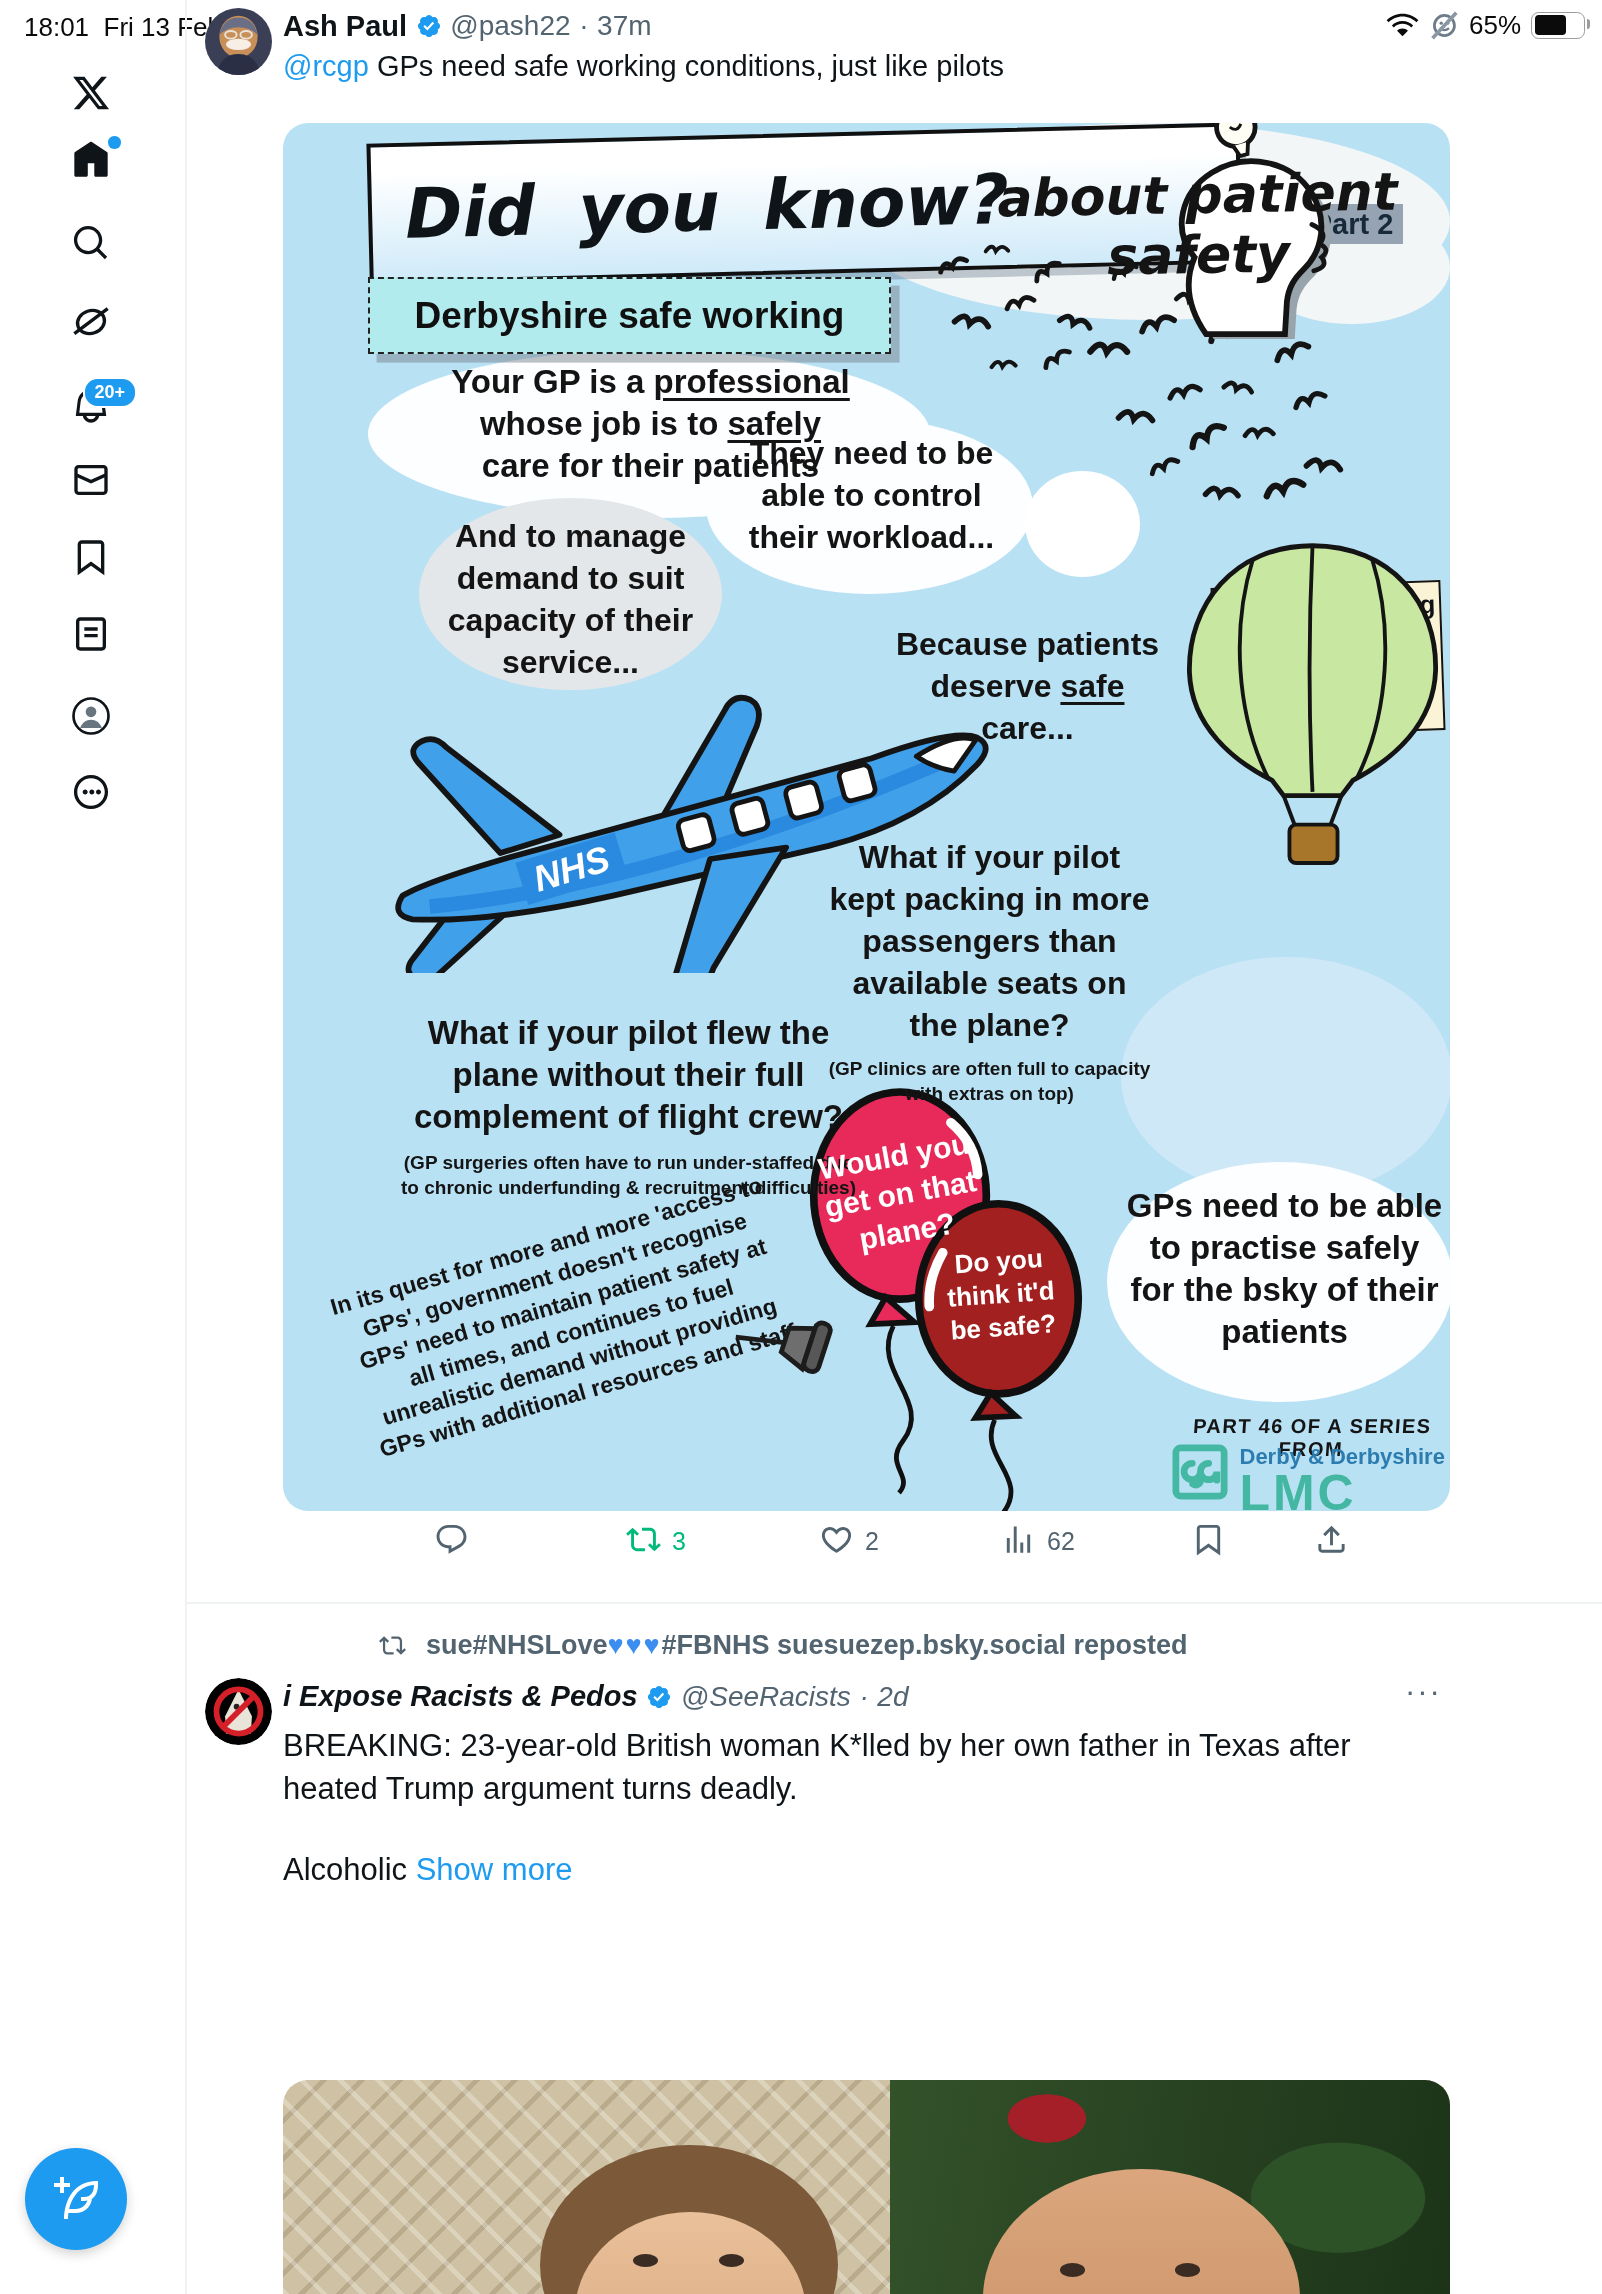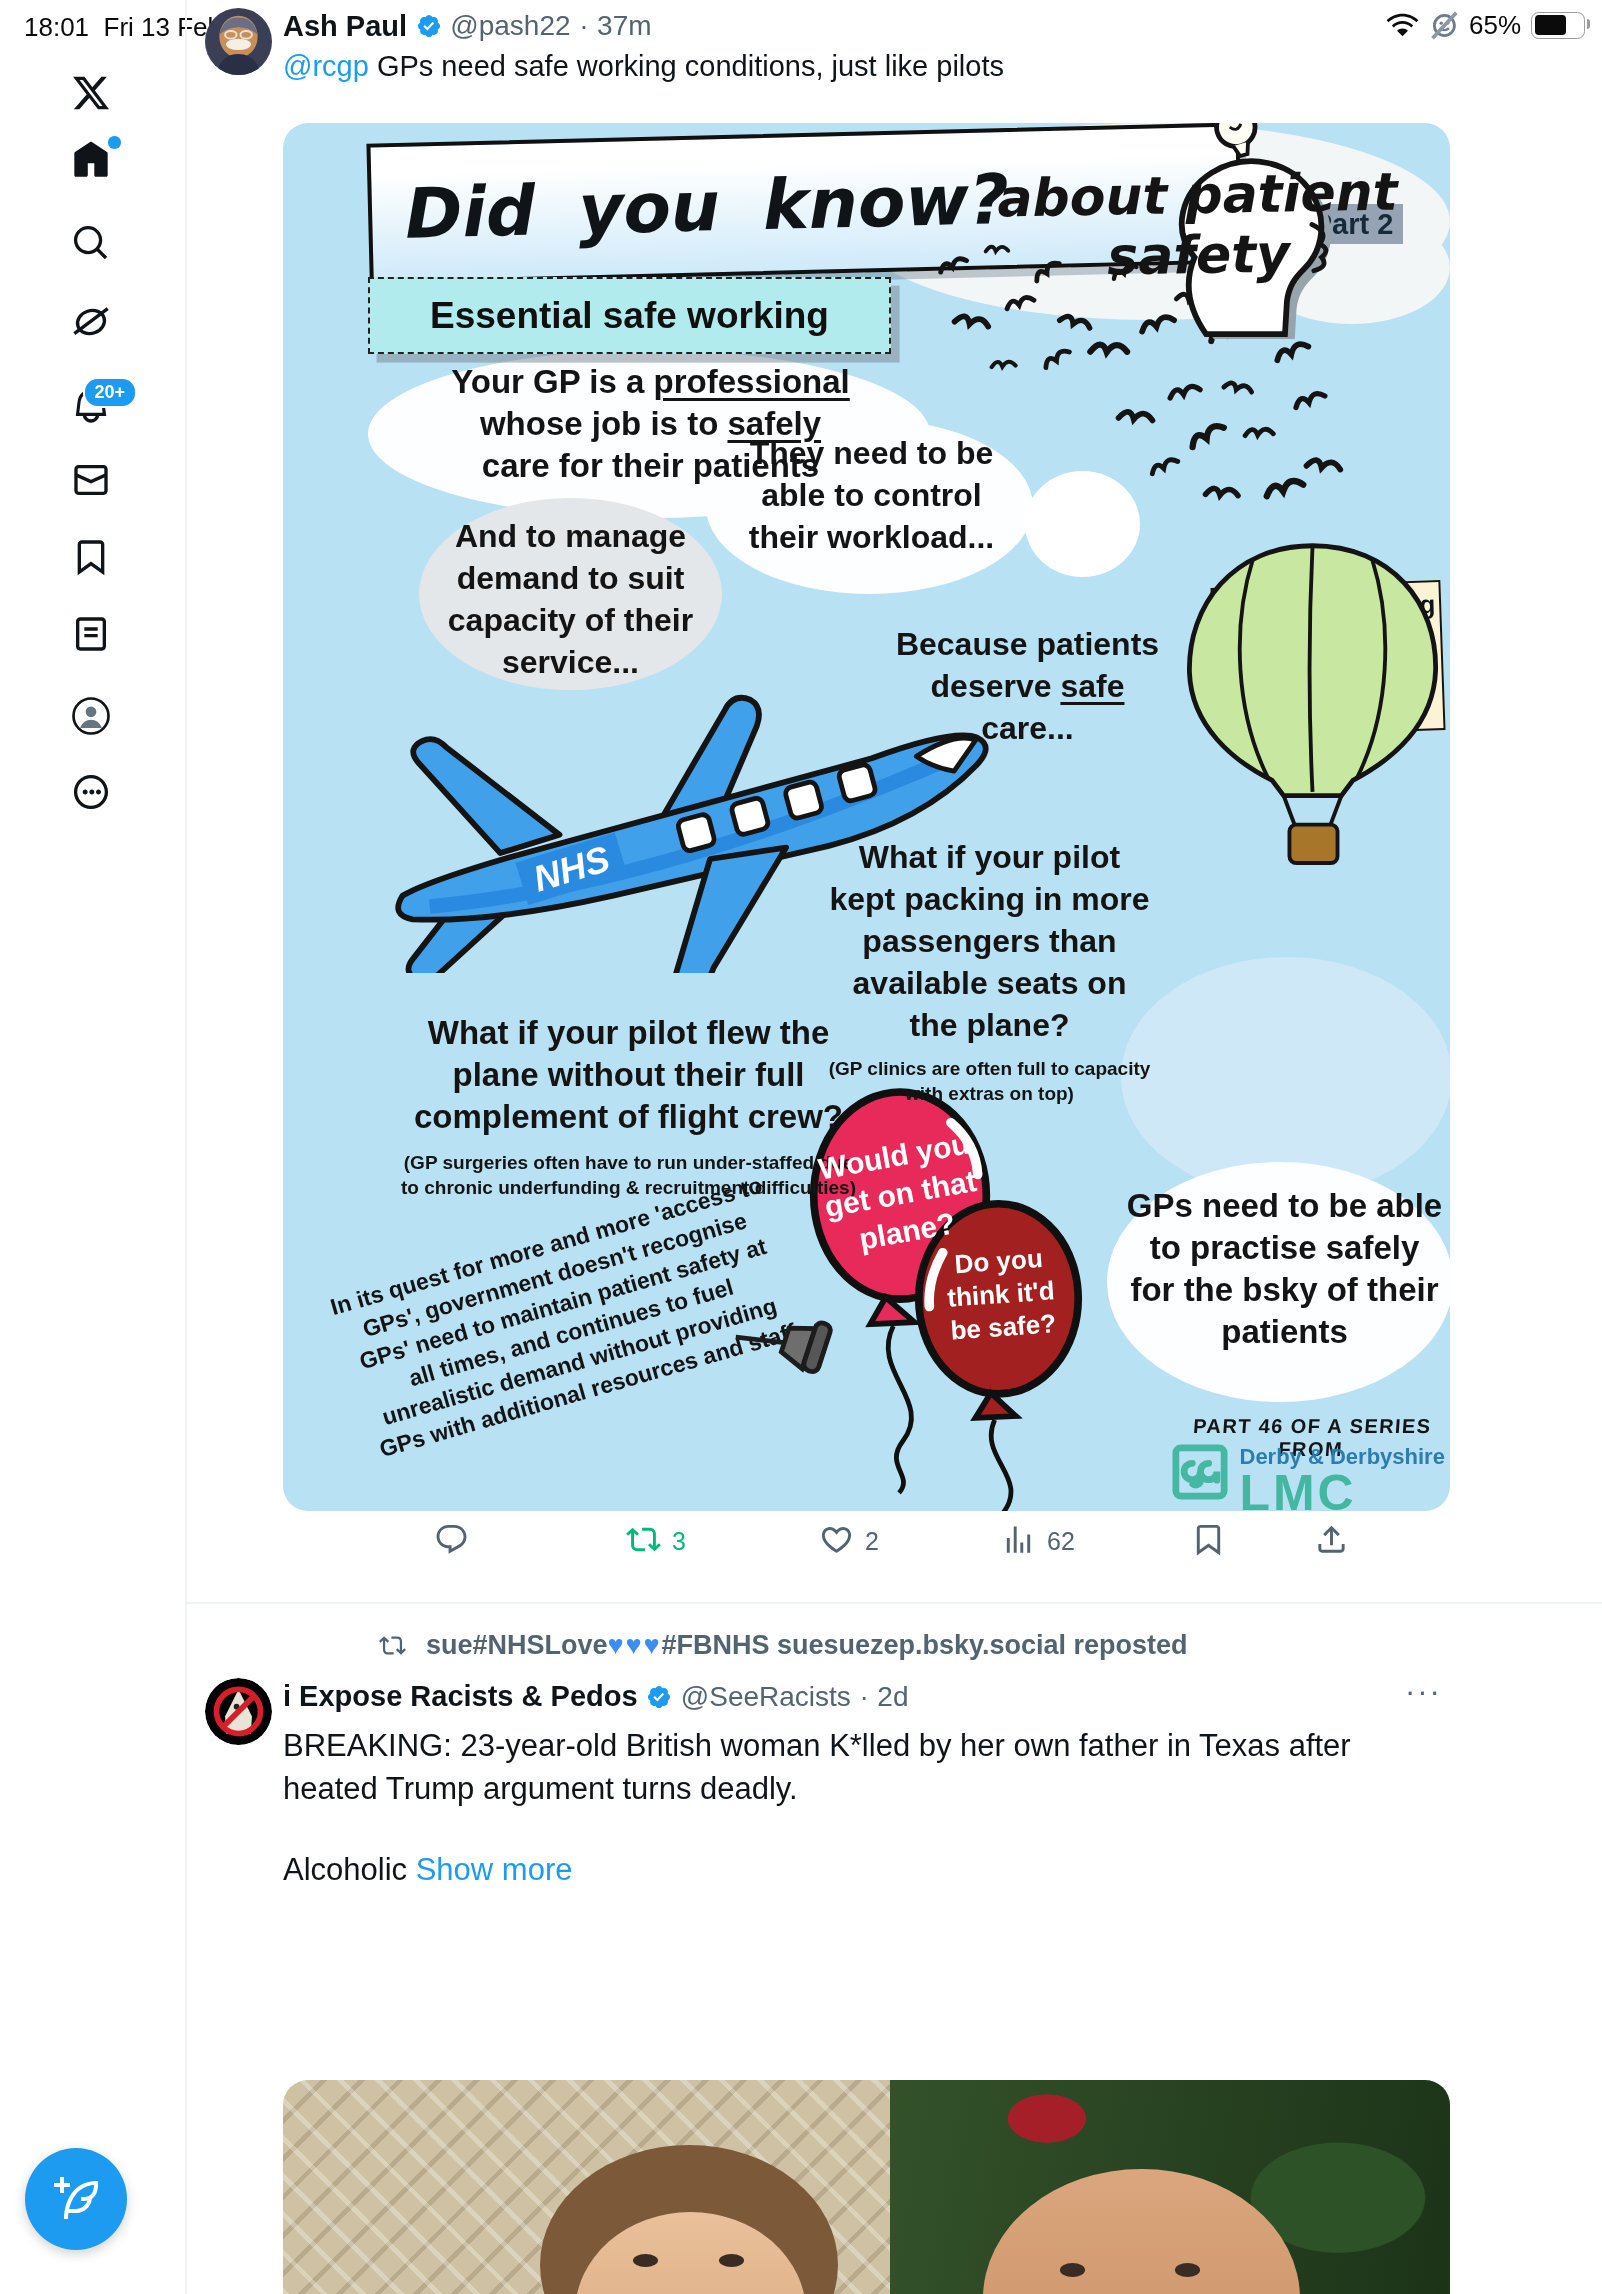--- a/index.html
+++ b/index.html
@@ -212,21 +212,21 @@
           <path d="M6 -2 L-2 -12 M30 -8 L32 -20 M52 0 L62 -8 M58 20 L72 20" stroke="#efcd52" stroke-width="7" stroke-linecap="round"></path>
           <circle cx="30" cy="22" r="20" fill="#fffef4" stroke="#141414" stroke-width="5"></circle>
           <path d="M22 40 l4 12 h8 l4 -12" fill="#fffef4" stroke="#141414" stroke-width="4"></path>
           <path d="M24 20 q6 8 12 0" fill="none" stroke="#141414" stroke-width="3"></path>
         </g>
       </svg>
     </div>
     <div class="ig hand" style="left:663px;top:42px;width:504px;font-size:52px;transform:rotate(-1deg);z-index:3;">about patient safety</div>
     <div class="partbadge">Part 2</div>
 
-    <div class="essential">Essential safe working</div>
+    <div class="essential">Derbyshire safe working</div>
 
     <svg class="abs" style="left:615px;top:110px;z-index:2;" width="452" height="317" viewBox="0 0 470 330">
       <defs>
           <path id="bird" d="M0 9 Q7 -4 13 7 Q19 -5 29 4" fill="none" stroke="#141414" stroke-width="5" stroke-linecap="round"></path>
         </defs>
       <use href="#bird" transform="translate(42 32) rotate(-14)"></use>
         <use href="#bird" transform="translate(92 12) rotate(8) scale(.8)"></use>
       <use href="#bird" transform="translate(140 42) rotate(-28)"></use>
         <use href="#bird" transform="translate(62 82) rotate(18) scale(1.2)"></use>
       <use href="#bird" transform="translate(112 70) rotate(-8)"></use>
@@ -399,21 +399,21 @@
 
   <div class="avatar" style="top:1678px;">
     <svg viewBox="0 0 70 70" width="67" height="67">
       <circle cx="35" cy="35" r="35" fill="#000000"></circle>
       <path d="M35 12 L49 40 L48 58 L22 58 L21 40 Z" fill="#e9e4d8"></path>
       <circle cx="33" cy="30" r="3" fill="#222"></circle>
       <circle cx="35" cy="35" r="23" fill="none" stroke="#d5202a" stroke-width="6"></circle>
       <line x1="19" y1="51" x2="51" y2="19" stroke="#d5202a" stroke-width="6"></line>
     </svg>
   </div>
-  <div class="abs" style="left:283px;top:1680px;display:flex;align-items:center;gap:8.6px;">
+  <div class="abs" style="left:283px;top:1680px;display:flex;align-items:center;gap:8.6px;font-style:italic;">
     <span class="name">i Expose Racists &amp; Pedos</span>
     <svg viewBox="0 0 24 24" width="26" height="26">
         <path fill="#1d9bf0" d="M22.25 12c0-1.43-.88-2.67-2.19-3.34.46-1.39.2-2.9-.81-3.91s-2.52-1.27-3.91-.81c-.66-1.31-1.91-2.19-3.34-2.19s-2.67.88-3.33 2.19c-1.4-.46-2.91-.2-3.92.81s-1.26 2.52-.8 3.91c-1.31.67-2.2 1.91-2.2 3.34s.89 2.67 2.2 3.34c-.46 1.39-.21 2.9.8 3.91s2.52 1.26 3.91.81c.67 1.31 1.91 2.19 3.34 2.19s2.68-.88 3.34-2.19c1.39.45 2.9.2 3.91-.81s1.27-2.52.81-3.91c1.31-.67 2.19-1.91 2.19-3.34zm-11.71 4.2L6.8 12.46l1.41-1.42 2.26 2.26 4.8-5.23 1.47 1.36-6.2 6.77z"></path>
       </svg>
     <span class="meta">@SeeRacists</span>
     <span class="meta">·</span>
     <span class="meta">2d</span>
   </div>
   <div class="abs more-dots" style="left:1405px;top:1674px;">···</div>
 

